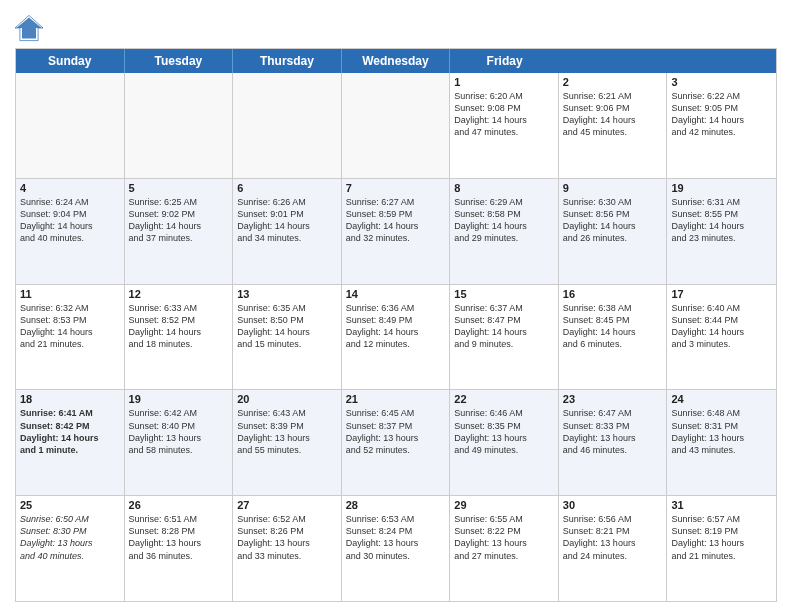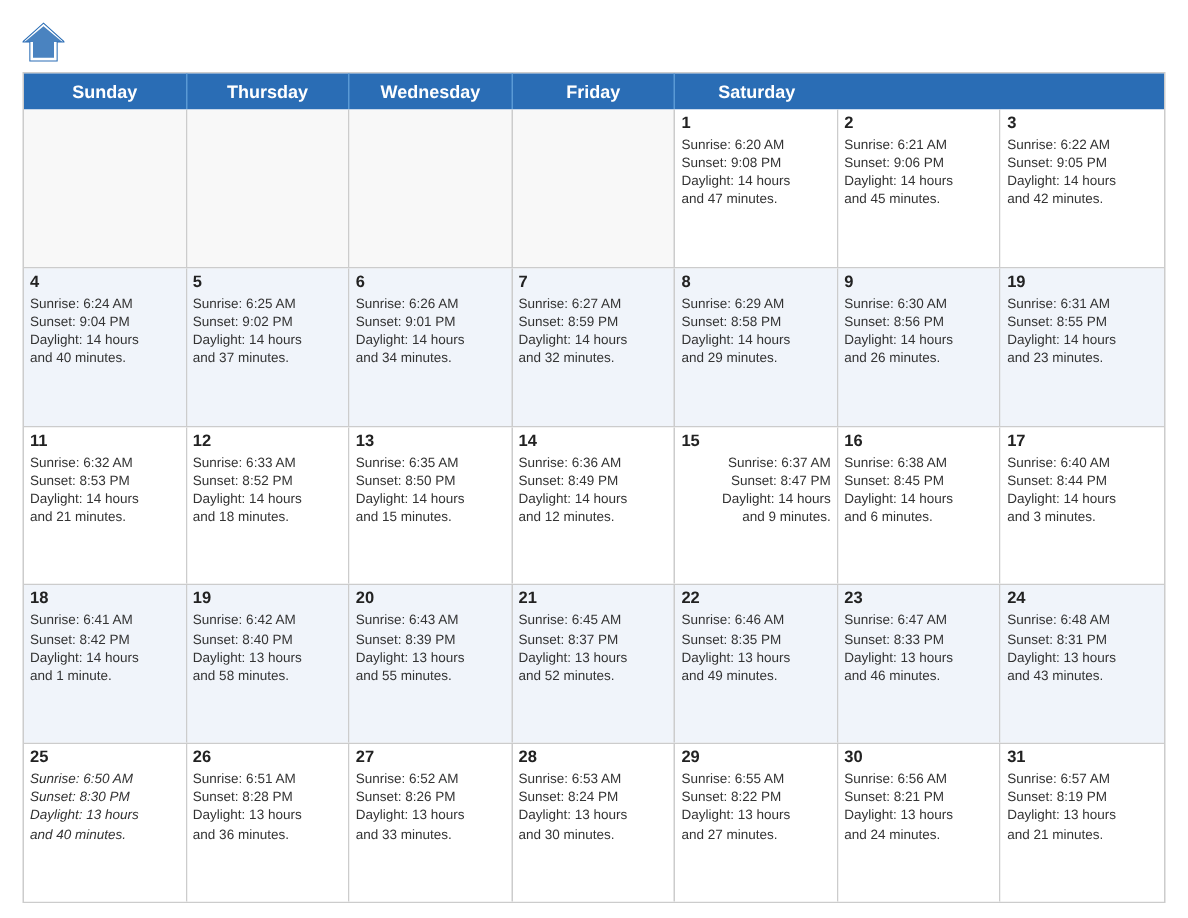--- a/index.html
+++ b/index.html
@@ -130,24 +130,24 @@
     </div>
     <div class="title-block">
       <div class="title-month"></div>
       <div class="title-location"></div>
     </div>
   </div>
 
   <div class="calendar">
     <div class="cal-header">
     <div class="cal-header-cell">Sunday</div>
+        <div class="cal-header-cell">Tuesday</div>
         <div class="cal-header-cell">Thursday</div>
         <div class="cal-header-cell">Wednesday</div>
         <div class="cal-header-cell">Friday</div>
-        <div class="cal-header-cell">Saturday</div>
       </div>
     <div class="cal-body">
     <div class="cal-row">
           <div class="cal-cell empty"></div>
           <div class="cal-cell empty"></div>
           <div class="cal-cell empty"></div>
           <div class="cal-cell empty"></div>
           <div class="cal-cell">
             <div class="day-num">1</div>
             <div class="day-info" style="white-space: pre-line;">Sunrise: 6:20 AM
@@ -245,21 +245,21 @@
           </div>
           <div class="cal-cell">
             <div class="day-num">14</div>
             <div class="day-info" style="white-space: pre-line;">Sunrise: 6:36 AM
 Sunset: 8:49 PM
 Daylight: 14 hours
 and 12 minutes.</div>
           </div>
           <div class="cal-cell">
             <div class="day-num">15</div>
-            <div class="day-info" style="white-space: pre-line; text-align: right;">Sunrise: 6:37 AM
+            <div class="day-info" style="white-space: pre-line;">Sunrise: 6:37 AM
 Sunset: 8:47 PM
 Daylight: 14 hours
 and 9 minutes.</div>
           </div>
           <div class="cal-cell">
             <div class="day-num">16</div>
             <div class="day-info" style="white-space: pre-line;">Sunrise: 6:38 AM
 Sunset: 8:45 PM
 Daylight: 14 hours
 and 6 minutes.</div>
@@ -268,21 +268,21 @@
             <div class="day-num">17</div>
             <div class="day-info" style="white-space: pre-line;">Sunrise: 6:40 AM
 Sunset: 8:44 PM
 Daylight: 14 hours
 and 3 minutes.</div>
           </div>
         </div>
         <div class="cal-row">
           <div class="cal-cell alt">
             <div class="day-num">18</div>
-            <div class="day-info" style="white-space: pre-line;">Sunrise: 6:41 AM
+            <div class="day-info" style="white-space: pre-line; font-weight: bold;">Sunrise: 6:41 AM
 Sunset: 8:42 PM
 Daylight: 14 hours
 and 1 minute.</div>
           </div>
           <div class="cal-cell alt">
             <div class="day-num">19</div>
             <div class="day-info" style="white-space: pre-line;">Sunrise: 6:42 AM
 Sunset: 8:40 PM
 Daylight: 13 hours
 and 58 minutes.</div>

